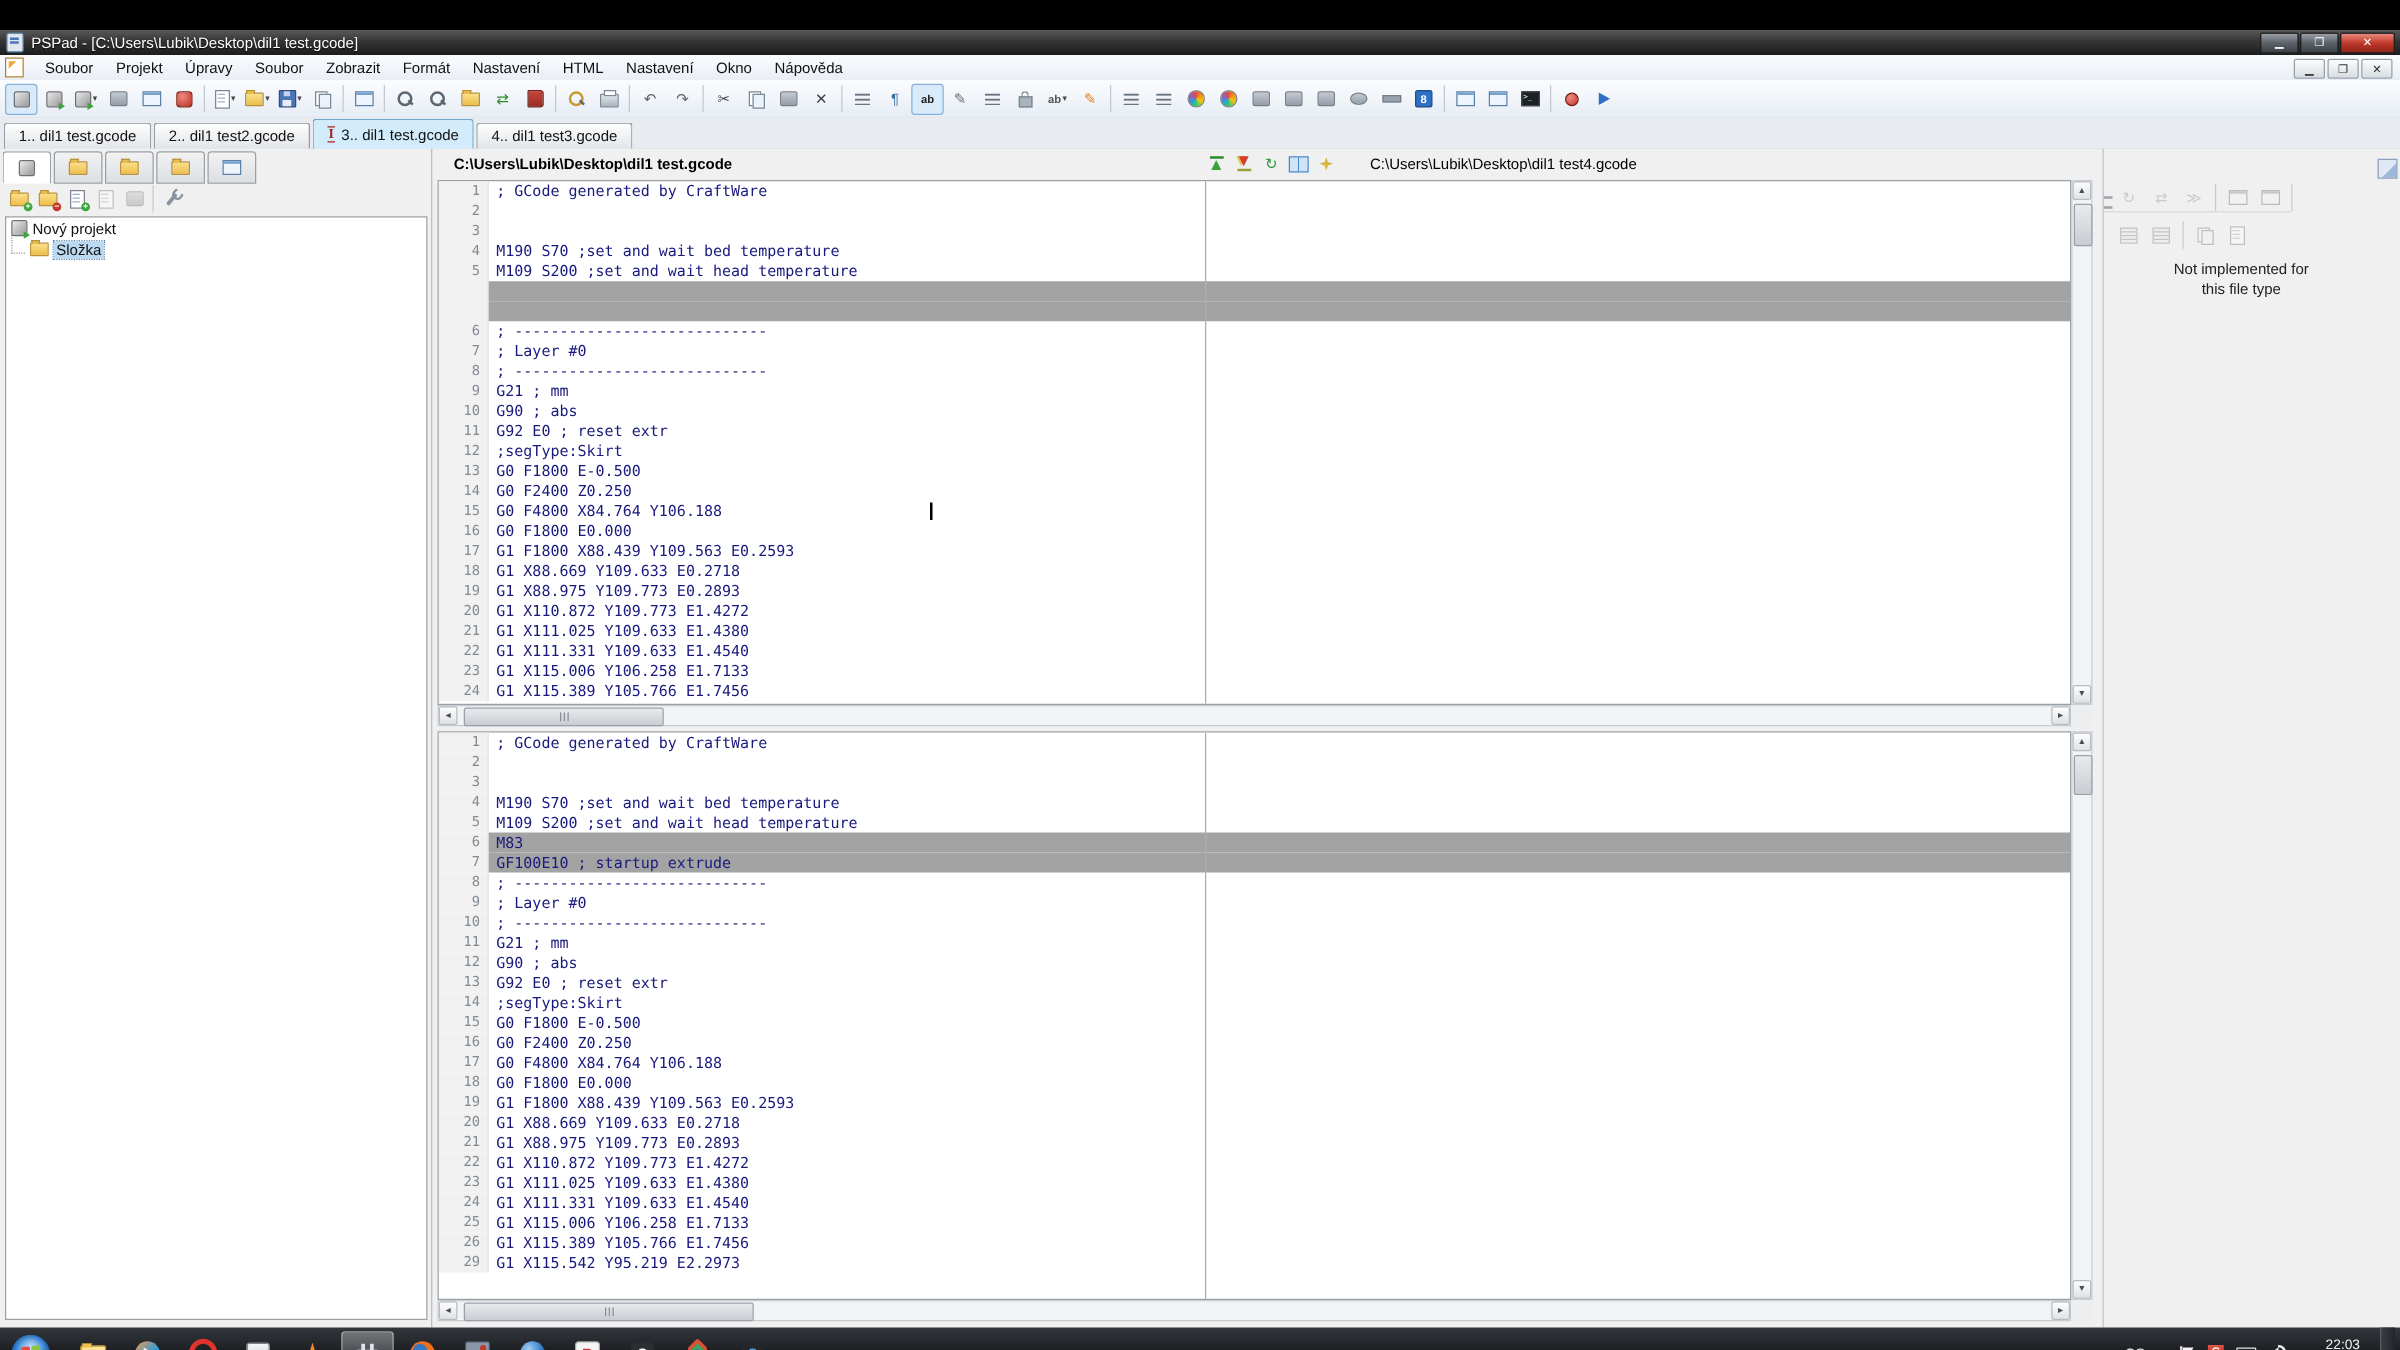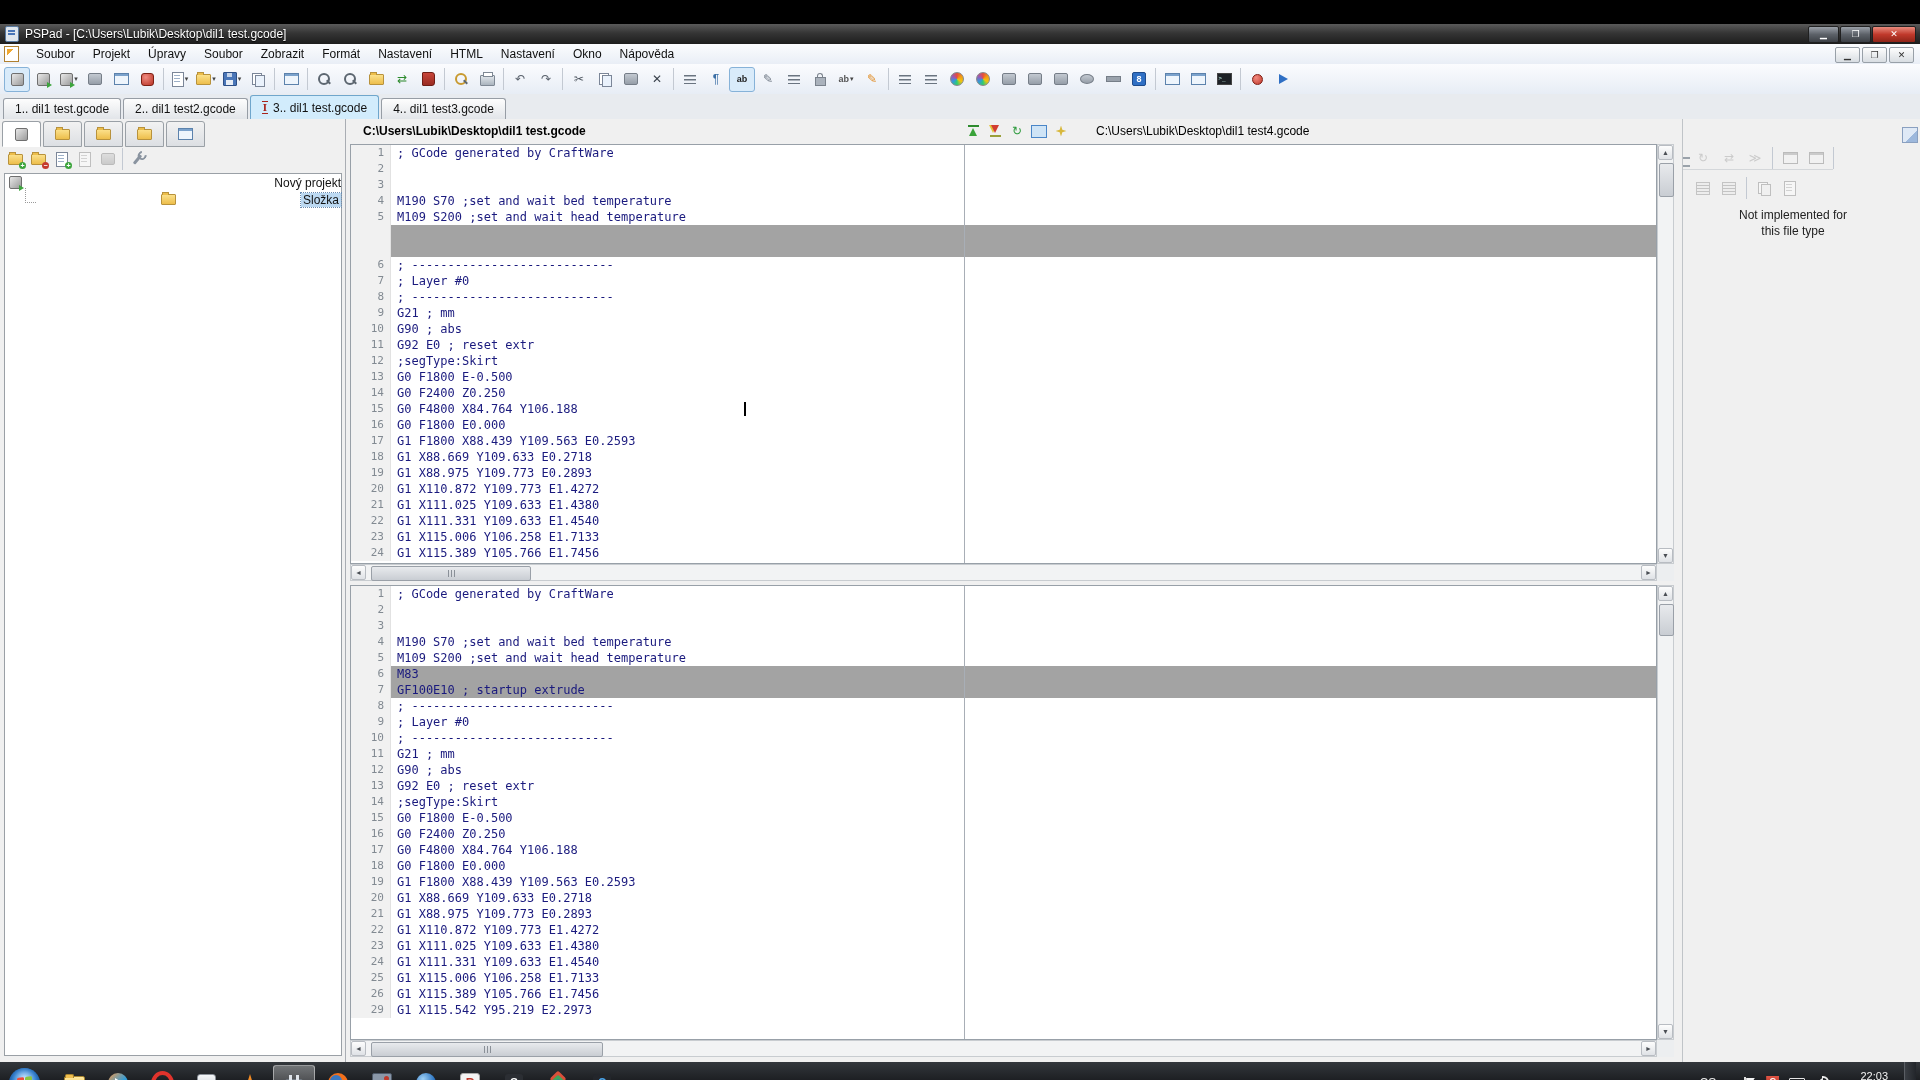--- a/index.html
+++ b/index.html
@@ -97,22 +97,22 @@
   #side-tabs{position:absolute;left:2px;top:2px;display:flex;}
   .stab{width:37px;height:24px;display:flex;align-items:center;justify-content:center;border:1px solid #9aa0a6;border-radius:3px 3px 0 0;
     background:linear-gradient(#f2f2f2,#dcdfe3);margin-right:2px;}
   .stab.active{background:#fff;border-bottom-color:#fff;}
   #side-tools{position:absolute;left:4px;top:29px;display:flex;align-items:center;height:22px;}
   .sbtn{width:23px;height:21px;display:flex;align-items:center;justify-content:center;border-radius:3px;position:relative;}
   .plus,.minus{position:absolute;right:1px;bottom:1px;width:7px;height:7px;border-radius:50%;color:#fff;font-size:7px;line-height:7px;text-align:center;font-weight:bold;}
   .plus{background:#3da53d;}.minus{background:#c43a2e;}
   .dis{opacity:.45;filter:grayscale(1);}
   #tree{position:absolute;left:4px;top:54px;width:336px;bottom:6px;background:#fff;border:1px solid #9aa0a6;font-size:12px;color:#111;}
-  .tree-row{display:flex;align-items:center;height:17px;padding-left:4px;gap:4px;justify-content:space-between;}
-  .tree-child{padding-left:20px;}
+  .tree-row{display:flex;align-items:center;height:17px;padding-left:4px;gap:4px;}
+  .tree-child{padding-left:4px;}
   .tree-conn{width:10px;height:14px;border-left:1px dotted #9a9a9a;border-bottom:1px dotted #9a9a9a;margin-top:-8px;}
   .sel-label{background:#bcd9f2;outline:1px dotted #6a8cb0;padding:0 2px;}
   
   #main{position:absolute;left:346px;top:95px;width:1336px;height:943px;background:#f0f0f0;}
   #diffheader{position:absolute;left:0;top:0;width:100%;height:25px;}
   #lpath{position:absolute;left:17px;top:5px;font-weight:bold;font-size:12px;color:#000;}
   #rpath{position:absolute;left:750px;top:5px;font-size:12px;color:#000;}
   #difftools{position:absolute;left:616px;top:1px;display:flex;align-items:center;}
   .dbtn{width:22px;height:22px;display:flex;align-items:center;justify-content:center;border-radius:3px;}
   .pane{position:absolute;left:4px;width:1324px;}

